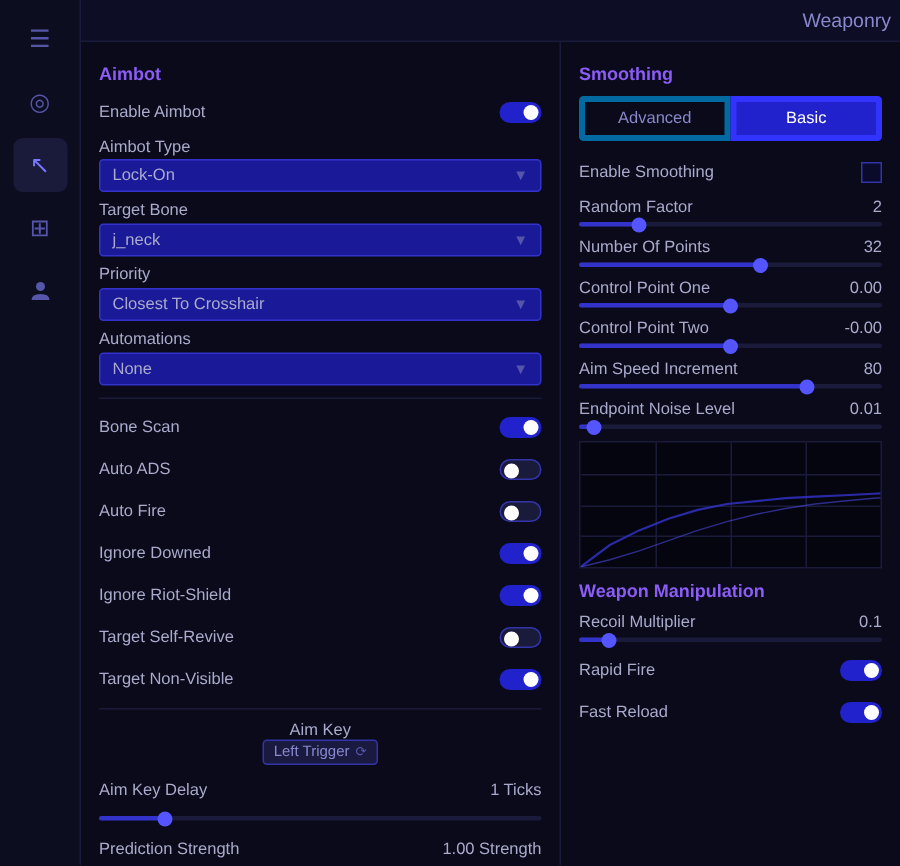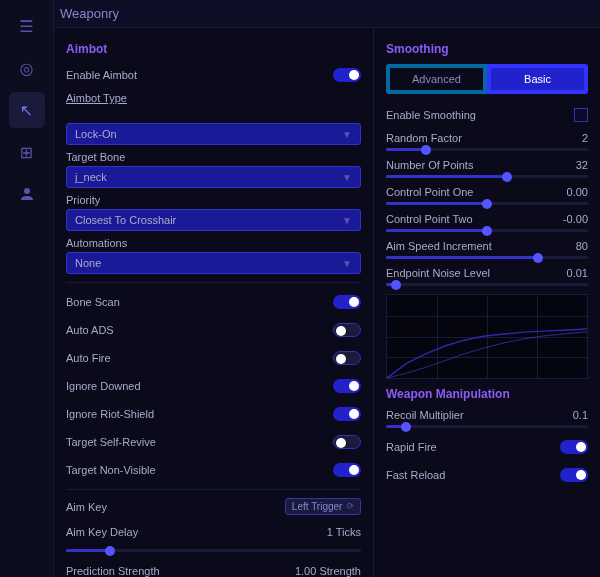--- a/index.html
+++ b/index.html
@@ -44,21 +44,21 @@
     
     .main {
       flex: 1;
       display: flex;
       flex-direction: column;
     }
 
     
     .titlebar {
       background: #0d0d25;
-      text-align: left;
+      text-align: right;
       padding: 6px;
       font-size: 13px;
       color: #8888cc;
       border-bottom: 1px solid #1a1a3a;
     }
 
     
     .content {
       flex: 1;
       display: flex;
@@ -198,20 +198,21 @@
       transform: translateX(-50%);
       cursor: pointer;
     }
 
     
     .aim-key-row {
       display: flex;
       align-items: center;
       justify-content: space-between;
       margin-bottom: 6px;
+      flex-direction: column;
     }
     .aim-key-badge {
       background: #1a1a40;
       border: 1px solid #3333aa;
       color: #8888cc;
       font-size: 10px;
       padding: 2px 6px;
       border-radius: 3px;
       display: flex;
       align-items: flex-start;
@@ -329,21 +330,21 @@
     <div class="left-panel">
       <div class="section-header">Aimbot</div>
 
       <div class="row">
         <span class="row-label">Enable Aimbot</span>
         <div class="toggle on">
           <div class="toggle-knob"></div>
         </div>
       </div>
 
-      <div class="row-label" style="margin-bottom:19px;text-decoration:underline;">Aimbot Type</div>
+      <div class="row-label" style="margin-bottom:2px;">Aimbot Type</div>
       <div class="dropdown dropdown-blue">
         <span>Lock-On</span>
         <span class="dropdown-arrow">▼</span>
       </div>
 
       <div class="row-label" style="margin-bottom:3px;">Target Bone</div>
       <div class="dropdown dropdown-blue">
         <span>j_neck</span>
         <span class="dropdown-arrow">▼</span>
       </div>

